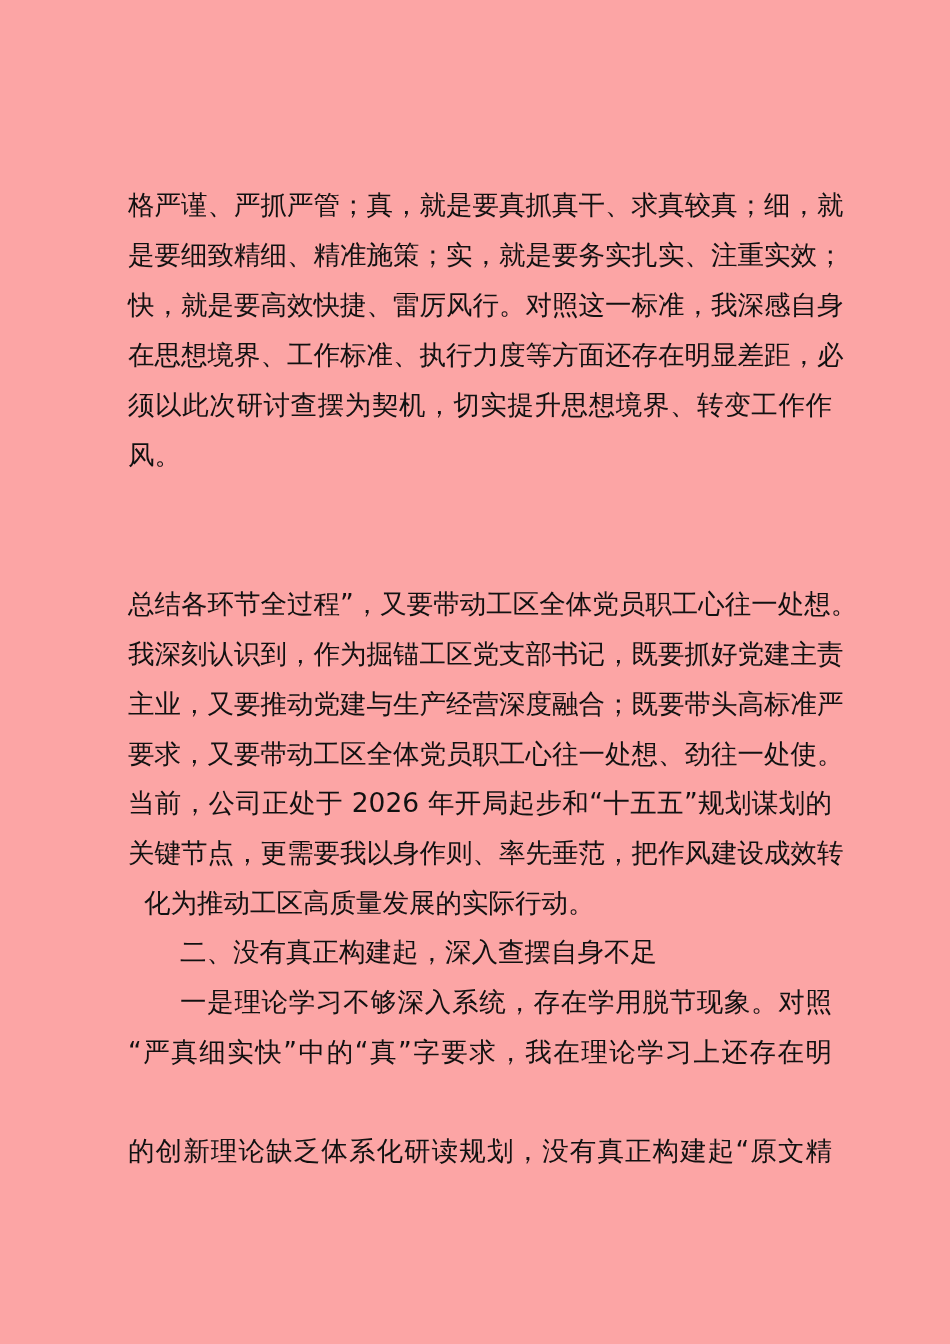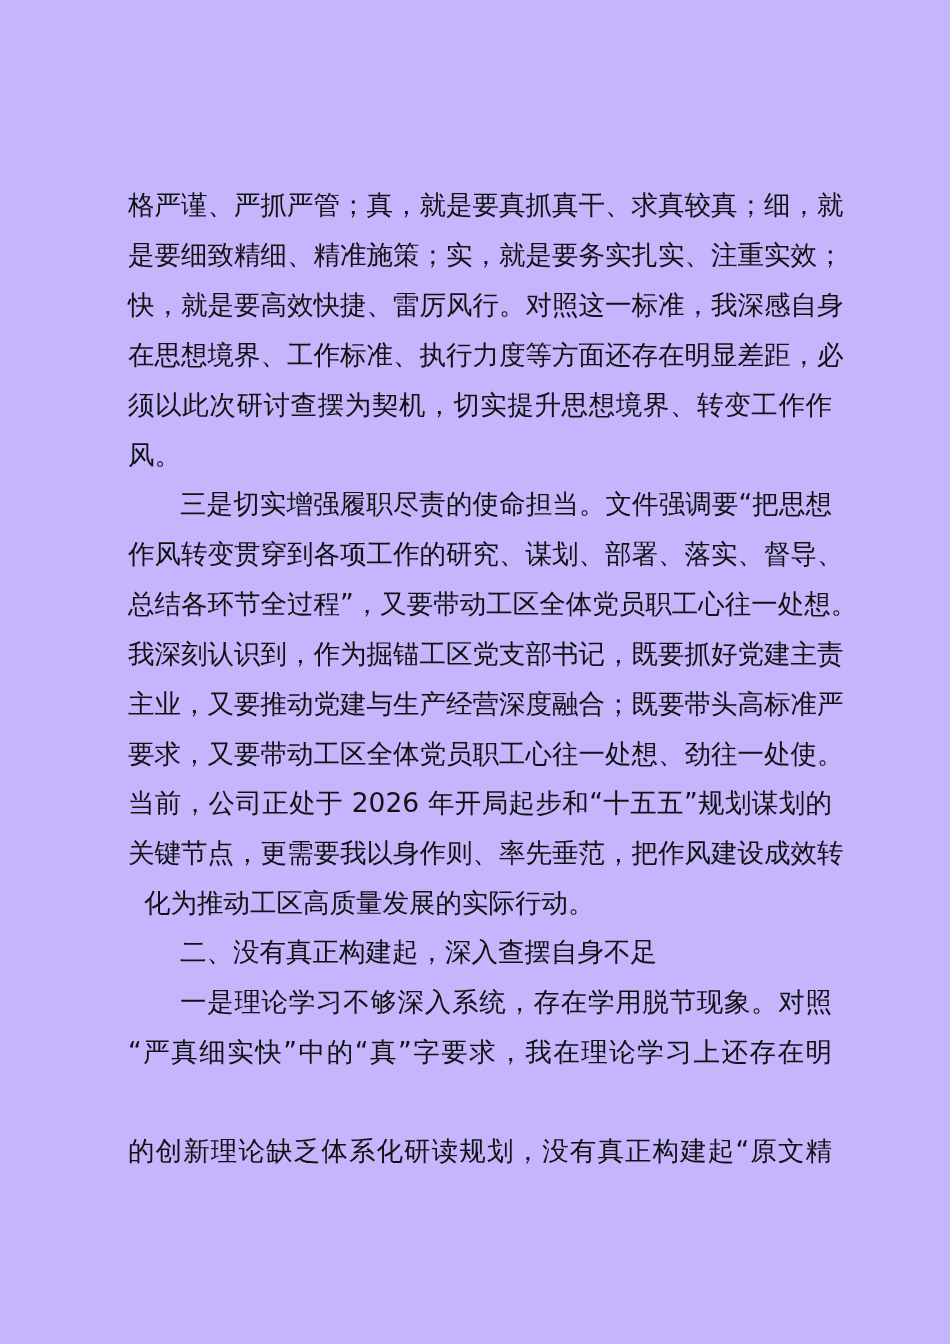--- a/index.html
+++ b/index.html
@@ -12,21 +12,21 @@
     height: 1344px;
     position: relative;
     overflow: hidden;
   }
   .page {
     position: absolute;
     left: 0;
     top: 0;
     width: 950px;
     height: 1344px;
-    background: #c4b5fd;
+    background: #fca5a5;
   }
   .line {
     position: absolute;
     left: 128px;
     width: 704px;
     height: 50px;
     font-family: "DejaVu Sans", "Liberation Sans", sans-serif;
     font-size: 26.5px;
     line-height: 50px;
     color: #111111;
@@ -45,22 +45,20 @@
 </head>
 <body>
 
 <div class="page">
   <div class="line justify" style="top: 180px;">格严谨、严抓严管；真，就是要真抓真干、求真较真；细，就</div>
   <div class="line justify" style="top: 230px;">是要细致精细、精准施策；实，就是要务实扎实、注重实效；</div>
   <div class="line justify" style="top: 280px;">快，就是要高效快捷、雷厉风行。对照这一标准，我深感自身</div>
   <div class="line justify" style="top: 330px;">在思想境界、工作标准、执行力度等方面还存在明显差距，必</div>
   <div class="line justify" style="top: 380px;">须以此次研讨查摆为契机，切实提升思想境界、转变工作作</div>
   <div class="line" style="top: 430px;">风。</div>
-  <div class="line indent justify" style="top: 479px;">三是切实增强履职尽责的使命担当。文件强调要“把思想</div>
-  <div class="line justify" style="top: 529px;">作风转变贯穿到各项工作的研究、谋划、部署、落实、督导、</div>
   <div class="line justify" style="top: 579px;">总结各环节全过程”，又要带动工区全体党员职工心往一处想。</div>
   <div class="line justify" style="top: 629px;">我深刻认识到，作为掘锚工区党支部书记，既要抓好党建主责</div>
   <div class="line justify" style="top: 679px;">主业，又要推动党建与生产经营深度融合；既要带头高标准严</div>
   <div class="line justify" style="top: 729px;">要求，又要带动工区全体党员职工心往一处想、劲往一处使。</div>
   <div class="line justify" style="top: 778px;">当前，公司正处于 2026 年开局起步和“十五五”规划谋划的</div>
   <div class="line justify" style="top: 828px;">关键节点，更需要我以身作则、率先垂范，把作风建设成效转</div>
   <div class="line" style="top: 878px; margin-left: 16px;">化为推动工区高质量发展的实际行动。</div>
   <div class="line indent" style="top: 927px;">二、没有真正构建起，深入查摆自身不足</div>
   <div class="line indent justify" style="top: 977px;">一是理论学习不够深入系统，存在学用脱节现象。对照</div>
   <div class="line justify" style="top: 1027px;">“严真细实快”中的“真”字要求，我在理论学习上还存在明</div>

